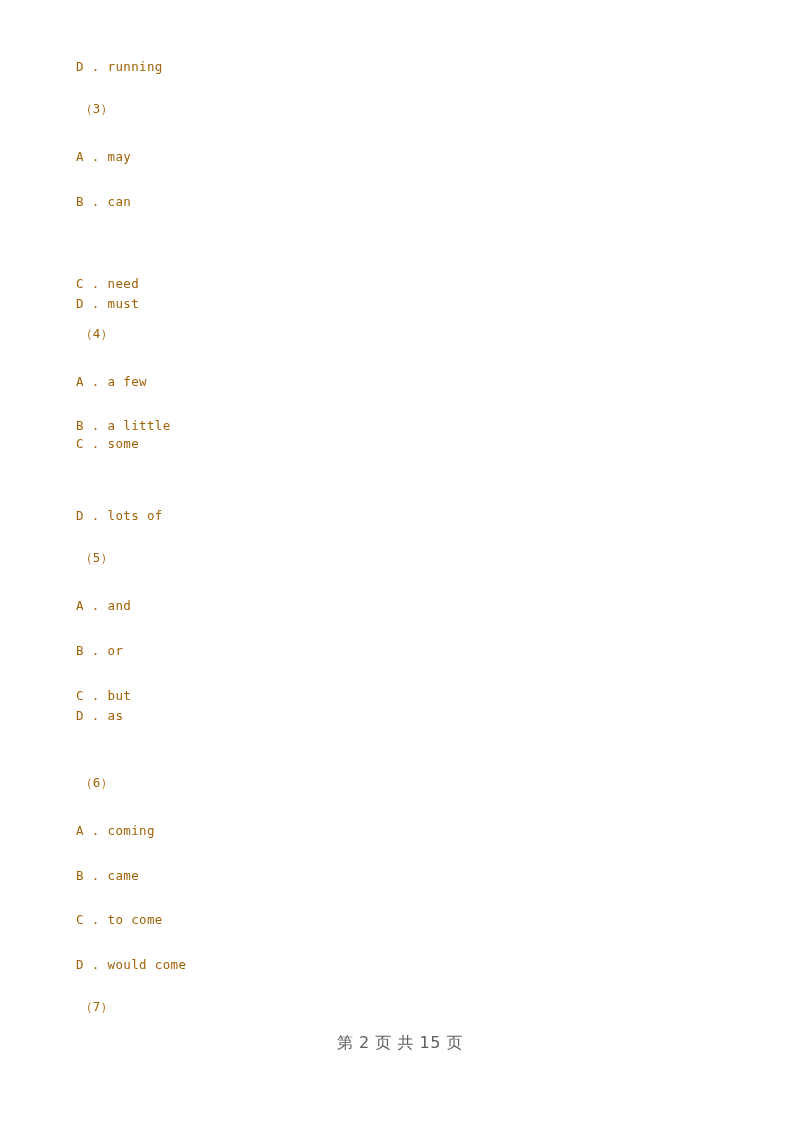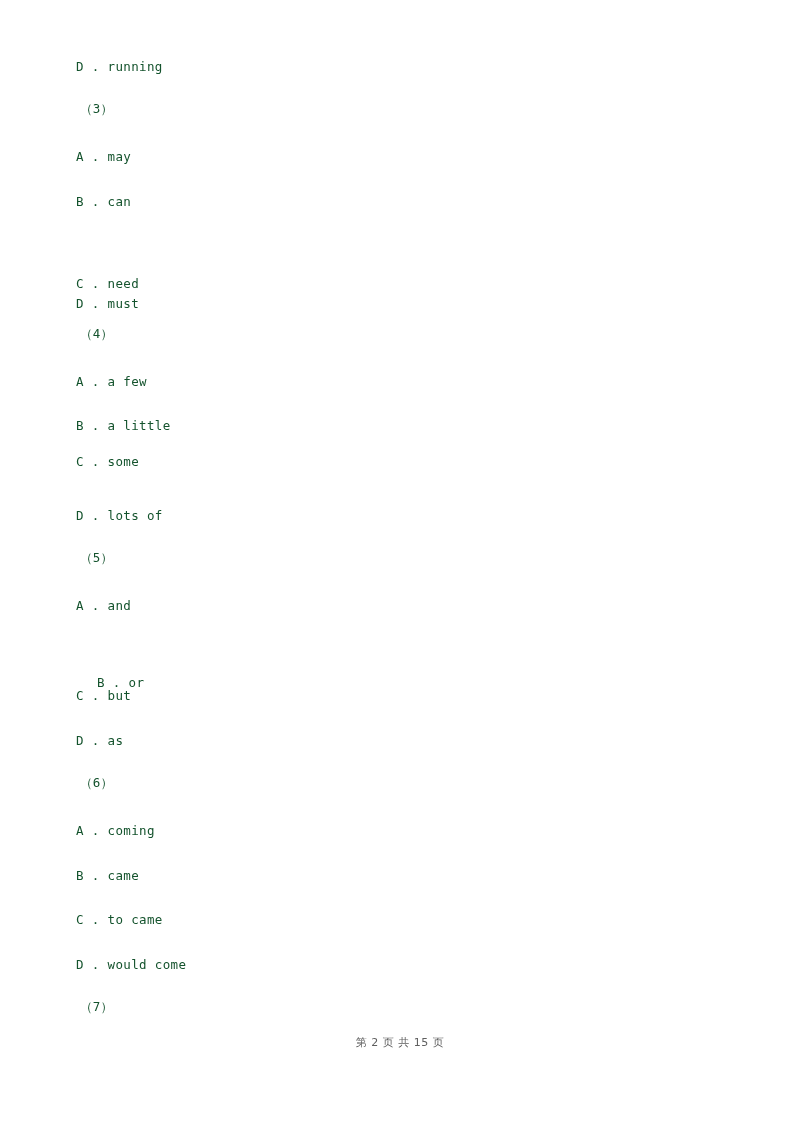--- a/index.html
+++ b/index.html
@@ -34,39 +34,39 @@
     width: 800px;
   }
 
   
   .line {
     position: absolute;
     white-space: pre;
     font-size: 12.5px;
     line-height: 16px;
     letter-spacing: 0.35px;
-    color: #14532d;
+    color: #a16207;
   }
 
   .line.option {
     left: 76px;
   }
 
   .line.qnum {
     left: 80px;
     letter-spacing: 0.2px;
   }
 
   .footer {
     position: absolute;
     top: 1034px;
     left: 0;
     width: 800px;
     text-align: center;
-    font-size: 11px;
+    font-size: 16px;
     line-height: 18px;
     letter-spacing: 0.5px;
     color: #5e5e5e;
     font-family: "DejaVu Sans", "Liberation Sans", sans-serif;
     white-space: pre;
   }
 </style>
 </head>
 <body>
 
@@ -74,29 +74,29 @@
   <div class="content" id="content-lines">
       <div class="line option" style="top: 59px;">D . running</div>
       <div class="line qnum" style="top: 101px;">（3）</div>
       <div class="line option" style="top: 149px;">A . may</div>
       <div class="line option" style="top: 194px;">B . can</div>
       <div class="line option" style="top: 239px; margin-top: 37px;">C . need</div>
       <div class="line option" style="top: 296px;">D . must</div>
       <div class="line qnum" style="top: 326px;">（4）</div>
       <div class="line option" style="top: 374px;">A . a few</div>
       <div class="line option" style="top: 418px;">B . a little</div>
-      <div class="line option" style="top: 454px;">C . some</div>
+      <div class="line option" style="top: 436px;">C . some</div>
       <div class="line option" style="top: 508px; text-align: right;">D . lots of</div>
       <div class="line qnum" style="top: 550px;">（5）</div>
       <div class="line option" style="top: 598px;">A . and</div>
-      <div class="line option" style="top: 675px; margin-left: 21px;">B . or</div>
+      <div class="line option" style="top: 643px;">B . or</div>
       <div class="line option" style="top: 688px;">C . but</div>
-      <div class="line option" style="top: 733px;">D . as</div>
+      <div class="line option" style="top: 708px;">D . as</div>
       <div class="line qnum" style="top: 775px;">（6）</div>
       <div class="line option" style="top: 823px; text-align: right;">A . coming</div>
       <div class="line option" style="top: 868px;">B . came</div>
-      <div class="line option" style="top: 912px;">C . to came</div>
+      <div class="line option" style="top: 912px;">C . to come</div>
       <div class="line option" style="top: 957px;">D . would come</div>
       <div class="line qnum" style="top: 999px;">（7）</div>
     </div>
 
   <div class="footer">第 2 页 共 15 页</div>
 </div>
 
 </body></html>

